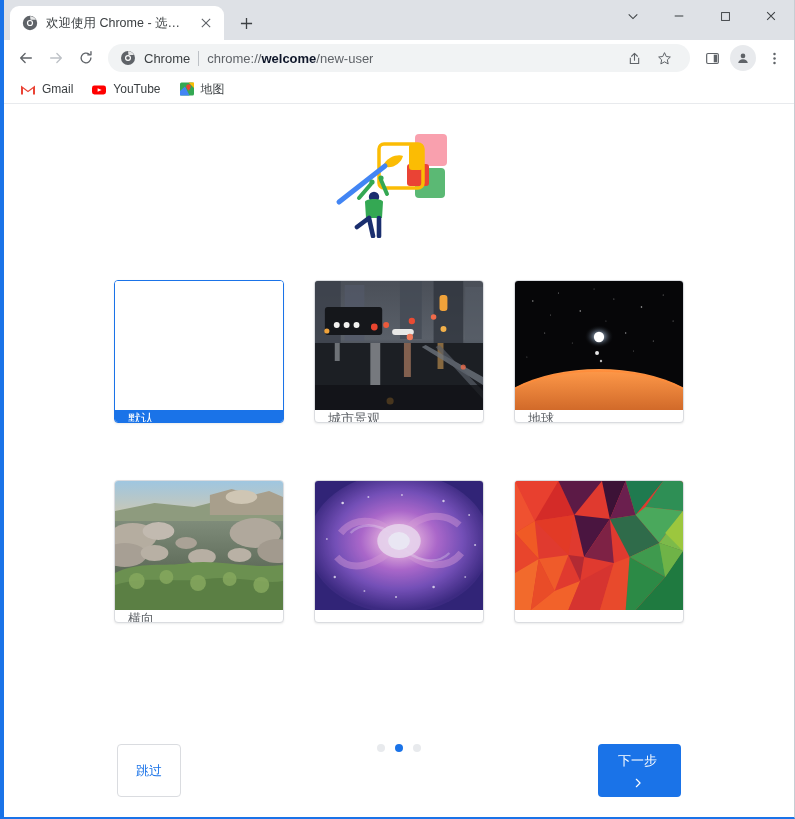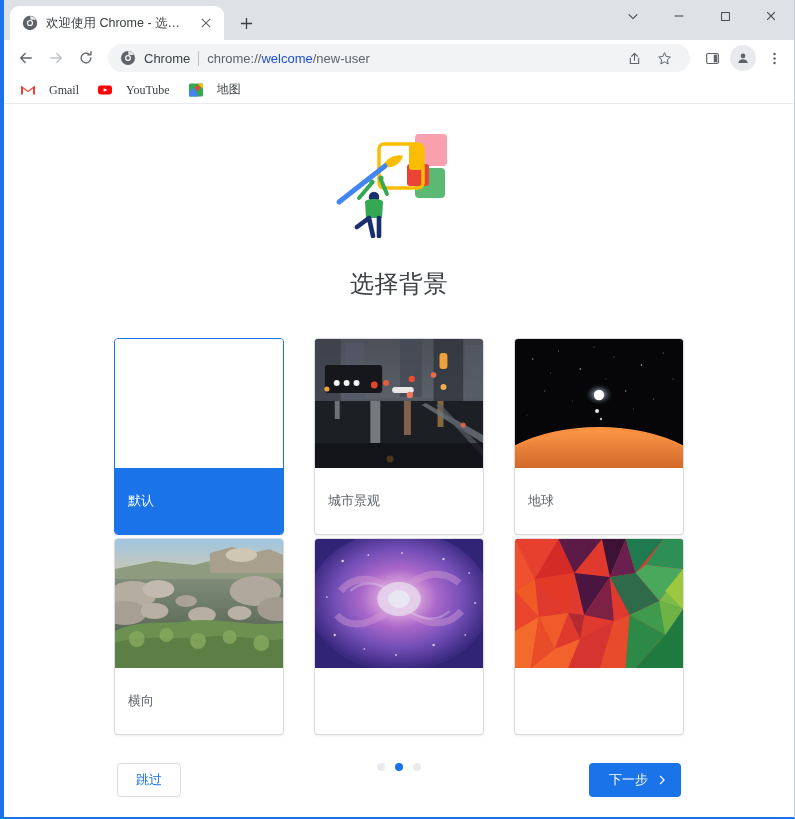--- a/index.html
+++ b/index.html
@@ -79,21 +79,21 @@
   }
   .omni-chrome-icon { width: 16px; height: 16px; flex: 0 0 auto; display:block; }
   .omni-scheme { font-size: 13px; color: #3c4043; white-space: nowrap; }
   .omni-sep {
     width: 1px; height: 15px; background: #bdc1c6; flex: 0 0 auto;
   }
   .omni-url {
     font-size: 13px; color: #5f6368; white-space: nowrap;
     overflow: hidden; text-overflow: ellipsis;
   }
-  .omni-url b { color: #1d4ed8; font-weight: 400; }
+  .omni-url b { color: #0f172a; font-weight: 700; }
   .omni-actions { display: flex; align-items: center; gap: 2px; margin-left: auto; }
   .tb-icon {
     width: 28px; height: 28px; flex: 0 0 auto;
     display: flex; align-items: center; justify-content: center;
     border-radius: 50%; color: #5f6368;
   }
   .tb-icon svg { display: block; }
   .avatar {
     width: 26px; height: 26px; border-radius: 50%;
     background: #e8eaed; display: flex; align-items: center;
@@ -101,22 +101,22 @@
     margin: 0 2px;
   }
 
   
   .bookmarks {
     height: 28px; background: #ffffff; display: flex; align-items: center;
     padding: 0 8px; gap: 2px; flex: 0 0 auto;
     border-bottom: 1px solid #e8eaed;
   }
   .bm {
-    display: flex; align-items: flex-end; gap: 13px;
-    padding: 3px 8px; border-radius: 4px; font-family: Liberation Serif, serif;
+    display: flex; align-items: flex-start; gap: 6px;
+    padding: 3px 8px; border-radius: 4px;
   }
   .bm-ico { width: 16px; height: 16px; flex:0 0 auto; display: block; }
   .bm-label { font-size: 12px; color: #3c4043; white-space: nowrap; }
 
   
   .page {
     flex: 1 1 auto; background: #ffffff; position: relative;
     display: flex; flex-direction: column; align-items: center;
     overflow: hidden;
   }
@@ -127,21 +127,21 @@
   }
 
   .grid {
     margin-top: 38px;
     display: grid;
     grid-template-columns: repeat(3, 170px);
     grid-template-rows: repeat(2, 177px);
     column-gap: 30px; row-gap: 23px;
   }
   .card {
-    width: 170px; height: 197px;
+    width: 170px; height: 143px;
     border: 1px solid #dadce0; border-radius: 4px;
     background: #ffffff; overflow: hidden;
     display: flex; flex-direction: column;
     box-shadow: 0 1px 2px rgba(60,64,67,.10);
   }
   .card.selected { border-color: #1a73e8; }
   .thumb { width: 100%; height: 129px; flex: 0 0 auto; position: relative; overflow:hidden; }
   .thumb svg { display:block; width:100%; height:100%; }
   .thumb.blank { background: #ffffff; }
   .card-foot {
@@ -165,22 +165,22 @@
   .dots {
     position: absolute; left: 0; right: 0;
     display: flex; justify-content: center; gap: 10px;
     pointer-events: none;
   }
   .dot { width: 8px; height: 8px; border-radius: 50%; background: #e8eaed; }
   .dot.active { background: #1a73e8; }
   .btn-next {
     margin-left: auto; background: #1a73e8; border: none; border-radius: 4px;
     color: #ffffff; font-size: 13px; font-weight: 500;
-    padding: 9px 14px 9px 20px; font-family: inherit; line-height: 1.2;
-    display: flex; align-items: center; gap: 9px;
+    padding: 9px 24px 9px 20px; font-family: inherit; line-height: 1.2;
+    display: flex; align-items: center; gap: 9px; flex-direction: column;
   }
   .btn-next svg { display:block; }
 </style>
 </head>
 <body>
 
 <div class="window">
 
   <div class="tabstrip">
     <div class="tab">
@@ -352,21 +352,20 @@
 
         <circle cx="45" cy="71" r="5.2" fill="#1a2e6e"></circle>
 
         <path d="M36 76 C36 72 54 72 54 76 L53 92 L37 92 Z" fill="#34a853"></path>
 
         <path d="M40 92 L28 101 M40 92 L44 110" stroke="#1a2e6e" stroke-width="4.6" stroke-linecap="round" fill="none"></path>
         <path d="M50 92 L50 110" stroke="#1a2e6e" stroke-width="4.6" stroke-linecap="round" fill="none"></path>
       </svg>
     </div>
 
-    <h1 class="page-title">选择背景</h1>
 
     <div class="grid">
 
       <div class="card selected">
         <div class="thumb blank"></div>
         <div class="card-foot">
           <span class="card-label">默认</span>
         </div>
       </div>
 

